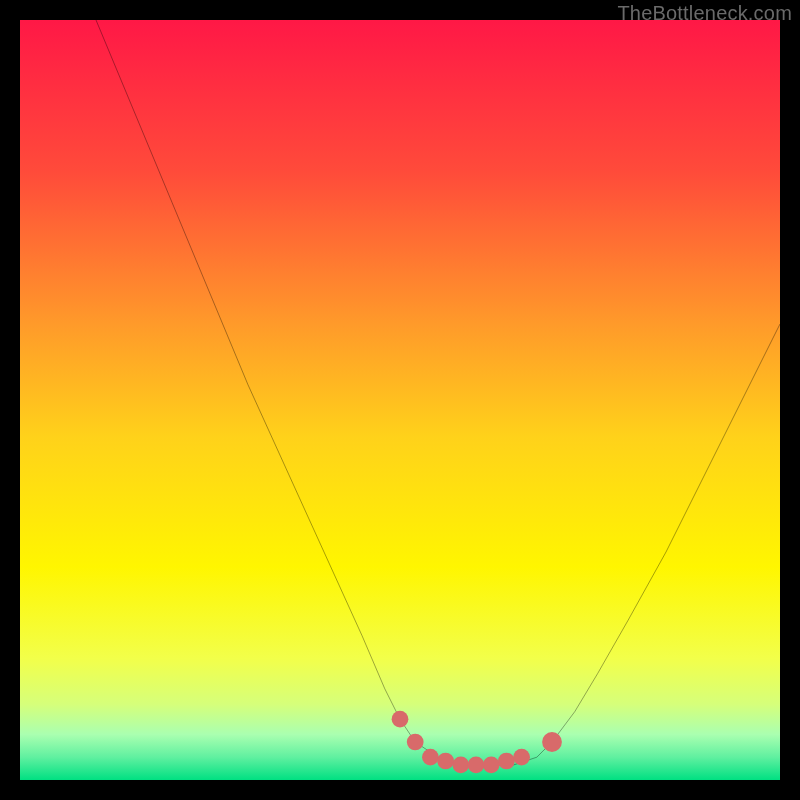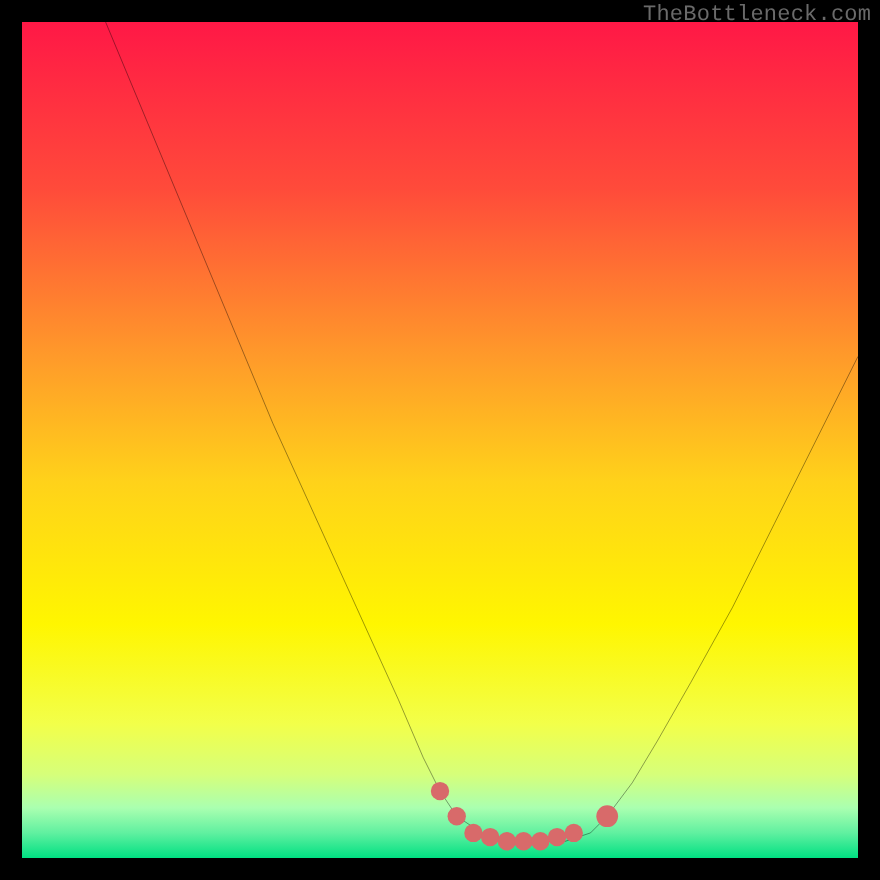--- a/index.html
+++ b/index.html
@@ -9,21 +9,20 @@
     height: 800px;
     overflow: hidden;
     background: #000;
     font-family: Arial, Helvetica, sans-serif;
   }
   .stage {
     position: relative;
     width: 800px;
     height: 800px;
     background: #000;
-    font-family: Liberation Mono, monospace;
   }
   .plot-area {
     position: absolute;
     left: 20px;
     top: 20px;
     width: 760px;
     height: 760px;
   }
   .gradient {
     position: absolute;

